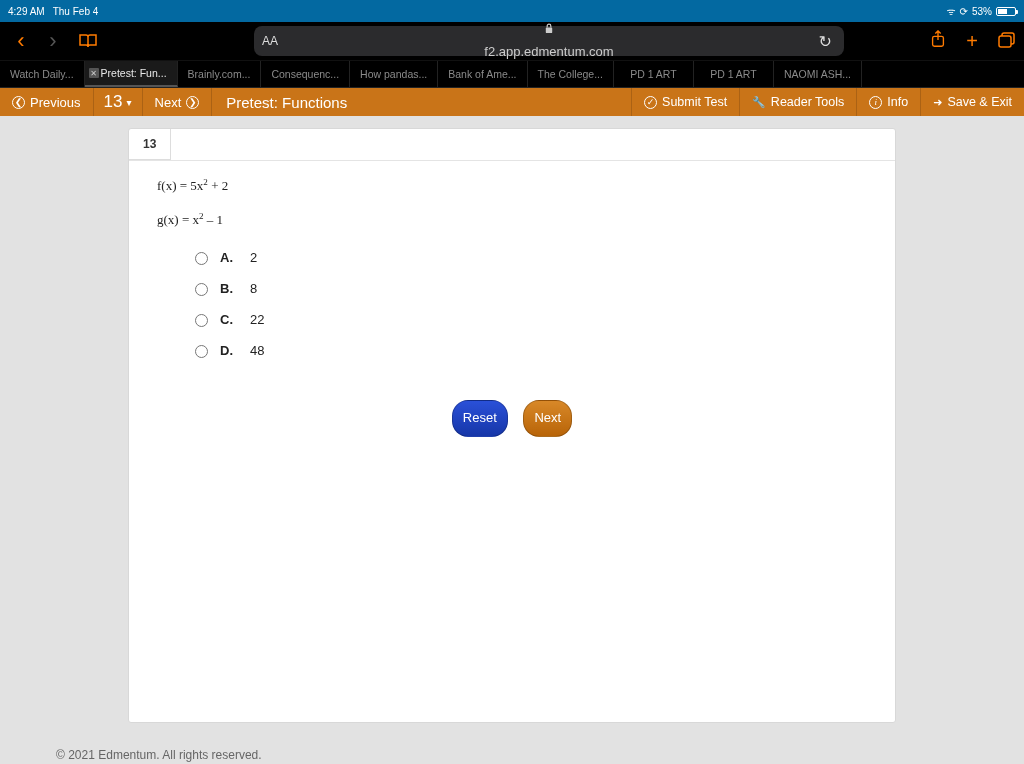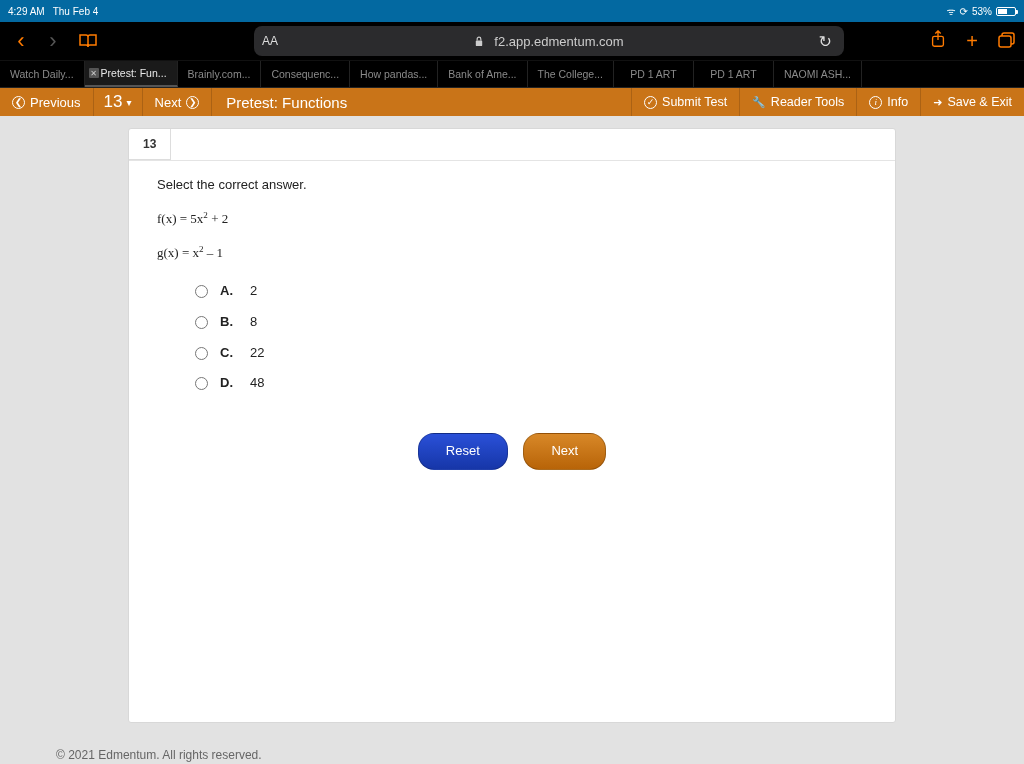--- a/index.html
+++ b/index.html
@@ -7,21 +7,21 @@
   .status-bar { height: 16px; background: #0369a1; color: #fff; font-size: 10px; display:flex; align-items:center; padding:11px 8px; justify-content:space-between;}
   .status-left { display:flex; gap:8px; }
   .status-right { display:flex; gap:4px; align-items:center;}
   .nav-bar { height: 38px; background: #000; display:flex; align-items:center; padding:0 8px; gap:6px;}
   .nav-arrow { width:26px; text-align:center; font-size:22px; }
   .back { color:#ff7b00; }
   .fwd { color:#555; }
   .book-icon { color:#ff7b00; font-size:18px; margin-left:6px; display:flex; align-items:center;}
   .url-box { flex:0 0 590px; height:30px; background:#2b2b2d; border-radius:8px; margin-left:150px; display:flex; align-items:center; color:#ccc; font-size:13px; position:relative;}
   .url-aa { position:absolute; left:8px; font-size:12px; color:#ddd;}
-  .url-text { margin:18px auto; display:flex; align-items:center; gap:10px;}
+  .url-text { margin:18px auto; display:flex; align-items:center; gap:10px;flex-direction:column;}
   .url-reload { position:absolute; right:12px; font-size:16px; color:#ddd;}
   .nav-right { margin-left:auto; display:flex; gap:20px; align-items:center; color:#ff7b00; }
   .nav-right span { font-size:20px; }
   .tabs-row { height:28px; background:#000; display:flex; border-top:1px solid #111; border-bottom:1px solid #222;}
   .tab { flex:0 0 auto; padding:0 10px; color:#8a8a8a; font-size:10.5px; display:flex; align-items:center; border-right:1px solid #222; min-width:80px; justify-content:center; position:relative;}
   .tab.active { color:#e8e8e8; background:#1a1a1a; border-bottom:2px solid #555; padding-left:16px;}
   .tab-close { width:10px; height:10px; background:#555; display:inline-flex; align-items:center; justify-content:center; font-size:8px; color:#ccc; margin-right:5px; border-radius:1px; position:absolute; left:4px;}
   .orange-bar { height:28px; background:#c97418; display:flex; align-items:center; color:#fff; font-size:13px;}
   .ob-btn { padding:0 12px; height:100%; display:flex; align-items:center; gap:5px; border-right:1px solid rgba(0,0,0,0.15); cursor:pointer;}
   .ob-num { font-size:17px; padding:0 10px; border-right:1px solid rgba(0,0,0,0.15); height:100%; display:flex; align-items:center;}
@@ -34,21 +34,21 @@
   .qnum { display:inline-block; padding:8px 14px; border:1px solid #ddd; border-top:none; border-left:none; font-size:12px; font-weight:bold; color:#333;}
   .qbody { padding:14px 28px; font-size:13px; color:#222; line-height:1.6;}
   .qbody p { margin-bottom:12px;}
   .math { font-family: "Times New Roman", serif;}
   .sup { font-size:0.7em; vertical-align:super;}
   .choices { margin:8px 0 0 38px;}
   .choice-row { display:flex; align-items:center; gap:12px; padding:5px 0; font-size:13px;}
   .radio { width:13px; height:13px; border:1.5px solid #777; border-radius:50%; display:inline-block; flex-shrink:0;}
   .choice-label { font-weight:bold; width:18px;}
   .btn-row { text-align:center; margin-top:34px;}
-  .pill { display:inline-block; padding:7px 27px; border-radius:16px; color:#fff; font-size:13px; margin:0 6px; cursor:pointer; border:1px solid rgba(0,0,0,0.2);}
+  .pill { display:inline-block; padding:7px 10px; border-radius:16px; color:#fff; font-size:13px; margin:0 6px; cursor:pointer; border:1px solid rgba(0,0,0,0.2);}
   .pill-reset { background:#1a3fb8; background:linear-gradient(#2a50d8,#1636a8);}
   .pill-next { background:#c97418; background:linear-gradient(#d88828,#b86408);}
   .footer { position:absolute; bottom:8px; left:56px; font-size:12px; color:#666;}
   .lock-icon { width:10px; height:11px; display:inline-block;}
   .caret { font-size:10px;}
   .circ-icon { display:inline-flex; width:13px; height:13px; border:1.3px solid #fff; border-radius:50%; font-size:9px; align-items:center; justify-content:center; line-height:1;}
   .wrench { font-size:11px;}
   .info-i { font-family:serif; font-style:italic;}
   .exit-icon { font-size:11px;}
   .battery { width:20px; height:9px; border:1px solid #fff; border-radius:2px; position:relative; display:inline-block;}
@@ -173,21 +173,20 @@
     </div>
   </div>
 </div>
 
 <div class="content-area">
   <div class="card">
     <div class="qnum-box">
       <span class="qnum">13</span>
     </div>
     <div class="qbody">
-      <p>Select the correct answer.</p>
       <p class="math"><span>f</span>(<span>x</span>) = 5<span>x</span><span class="sup">2</span> + 2</p>
       <p class="math"><span>g</span>(<span>x</span>) = <span>x</span><span class="sup">2</span> – 1</p>
       <div class="choices">
         <div class="choice-row">
           <span class="radio"></span>
           <span class="choice-label">A.</span>
           <span>2</span>
         </div>
         <div class="choice-row">
           <span class="radio"></span>

